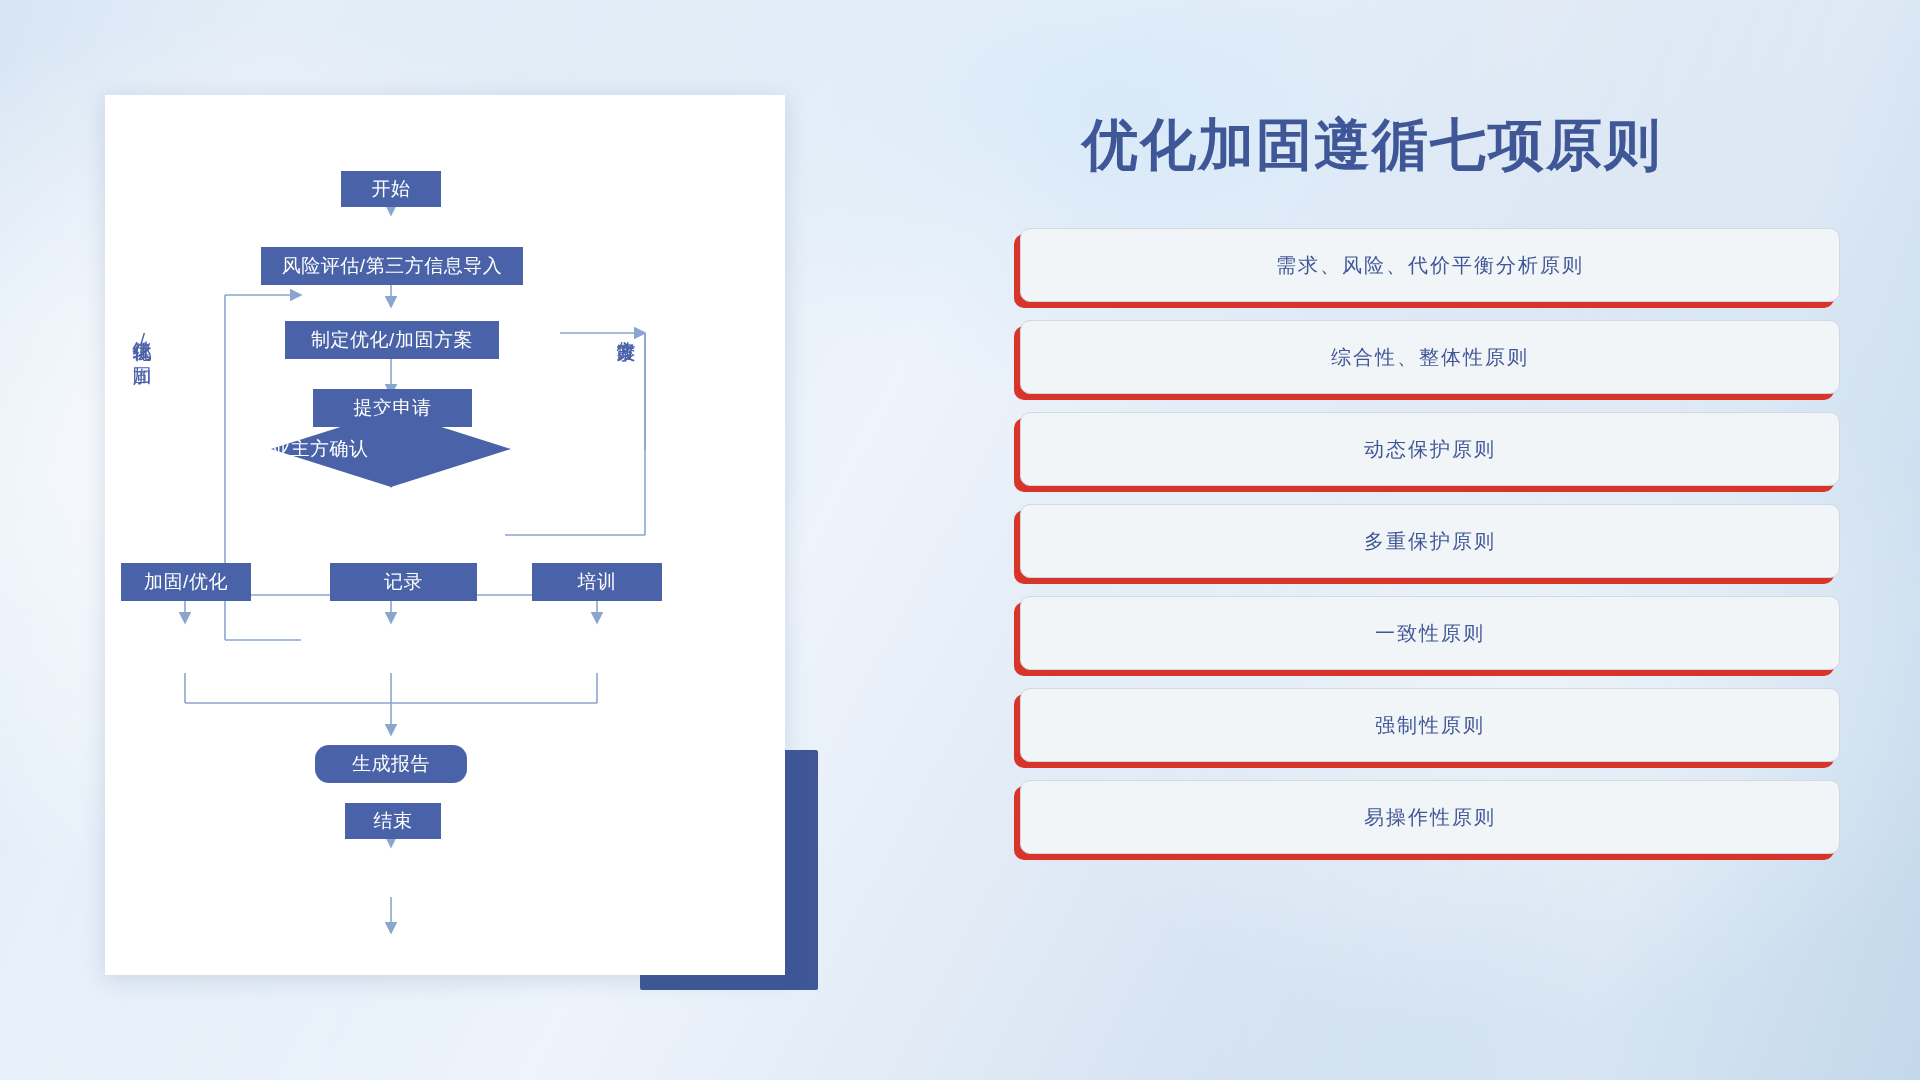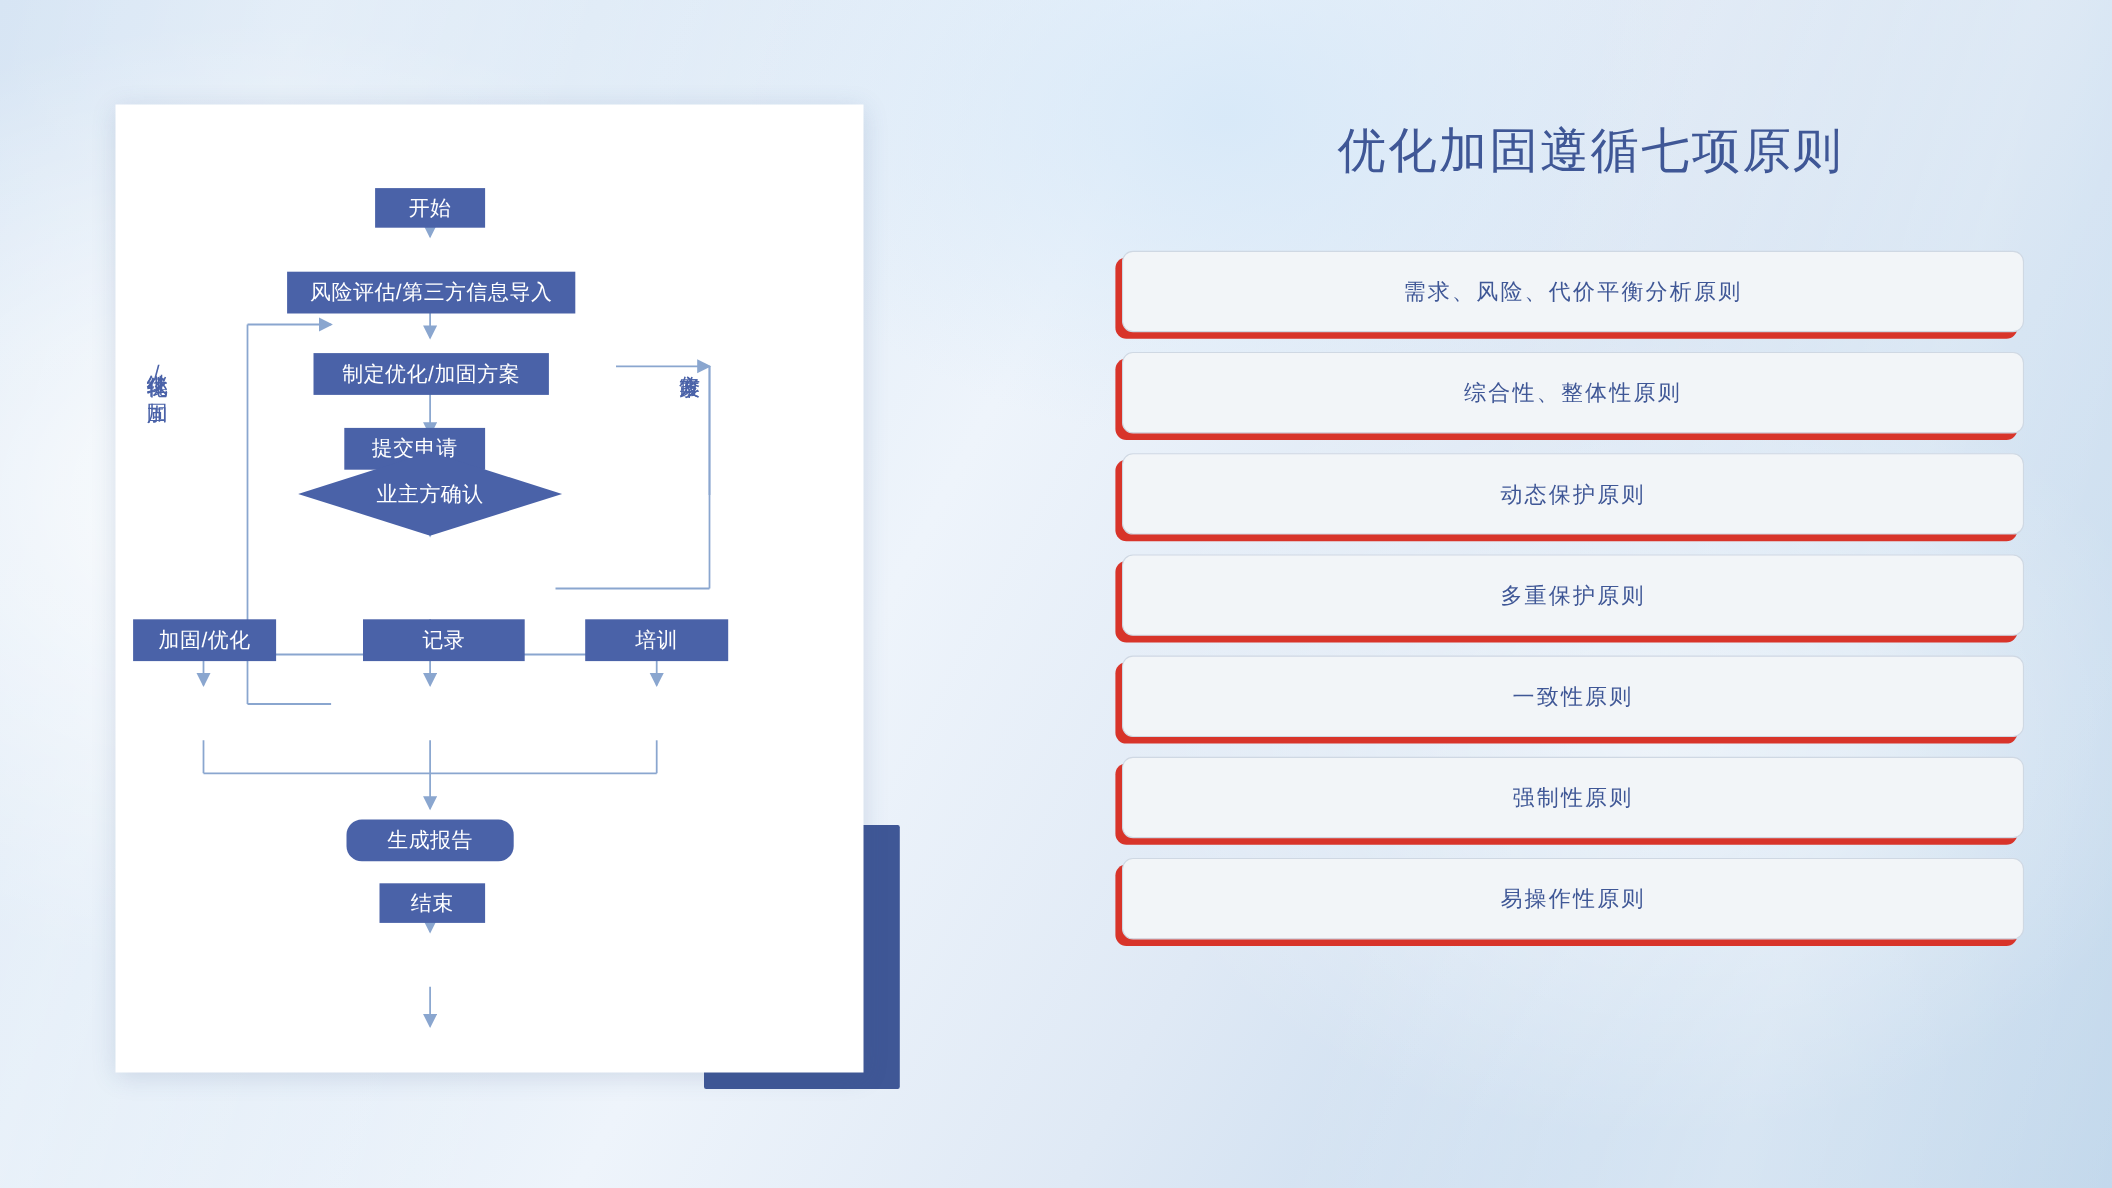--- a/index.html
+++ b/index.html
@@ -89,42 +89,41 @@
   .diamond-wrap {
     position: absolute;
   }
   .diamond-wrap svg { display: block; }
   .diamond-text {
     position: absolute;
     left: 0; top: 0;
     width: 100%; height: 100%;
     display: flex;
     align-items: center;
-    justify-content: center;
     color: #ffffff;
     font-size: 19px;
     letter-spacing: 0.5px;
   }
   .lines {
     position: absolute;
     left: 0; top: 0;
     width: 680px; height: 880px;
     pointer-events: none;
   }
 
   
   .right-title {
     position: absolute;
-    left: 1036px;
+    left: 962px;
     top: 108px;
     width: 820px;
     text-align: center;
     color: #3f5796;
-    font-size: 44px;
-    font-weight: normal;
+    font-size: 56px;
+    font-weight: bold;
     letter-spacing: 2px;
   }
   .bars {
     position: absolute;
     left: 1020px;
     top: 228px;
     width: 820px;
   }
   .bar {
     position: relative;
@@ -205,21 +204,21 @@
       </div>
 
       <div class="node" style="left:156px; top:120px; width:262px; height:38px;">
         <span>风险评估/第三方信息导入</span>
       </div>
 
       <div class="node" style="left:180px; top:194px; width:214px; height:38px;">
         <span>制定优化/加固方案</span>
       </div>
 
-      <div class="node" style="left:208px; top:262px; width:128px; height:38px;text-align:right;">
+      <div class="node" style="left:208px; top:262px; width:159px; height:38px;text-align:right;">
         <span>提交申请</span>
       </div>
 
       <div class="diamond-wrap" style="left:166px; top:316px; width:240px; height:76px;">
         <svg width="240" height="76" viewBox="0 0 240 76">
           <polygon points="120,0 240,38 120,76 0,38" fill="#4a62a8"></polygon>
         </svg>
         <div class="diamond-text">
           <span>业主方确认</span>
         </div>

